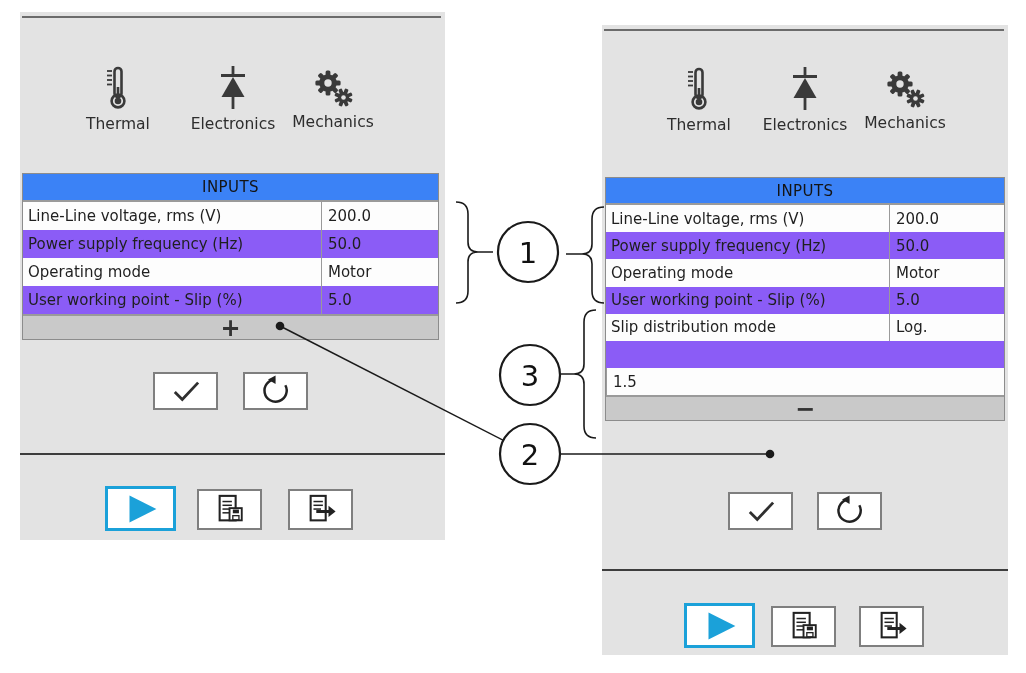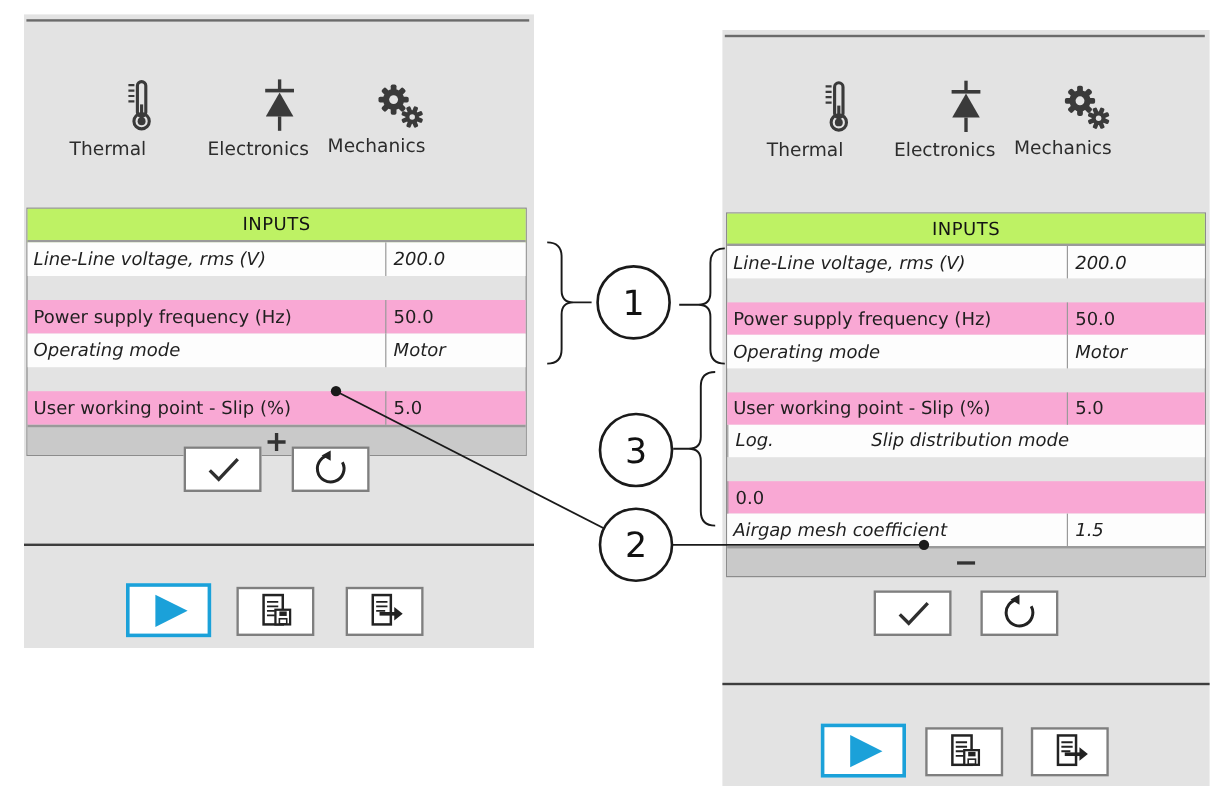--- a/index.html
+++ b/index.html
@@ -2,37 +2,37 @@
 <html><head>
 <meta charset="utf-8">
 <style>
   html,body{margin:0;padding:0;background:#ffffff;}
   body{width:1026px;height:673px;font-family:"DejaVu Sans","Liberation Sans",sans-serif;}
   .stage{position:relative;width:1026px;height:673px;overflow:hidden;background:#ffffff;}
   .panel{position:absolute;background:#e3e3e3;}
   #panel-left{left:20px;top:12px;width:425px;height:528px;}
   #panel-right{left:602px;top:25px;width:406px;height:630px;}
   .topline{position:absolute;top:4px;left:2px;right:4px;height:2px;background:#6b6b6b;}
-  .tab{position:absolute;width:120px;cursor:pointer;}
+  .tab{position:absolute;width:120px;text-align:center;cursor:pointer;}
   .tab svg{display:block;margin:0 auto 5px auto;}
   .tab-label{font-size:15.5px;color:#2d2d2d;}
   .dtable{position:absolute;border:1px solid #8c8c8c;background:#e3e3e3;box-sizing:border-box;}
-  .thead{background:#bef264;border-bottom:2px solid #9a9a9a;display:flex;align-items:center;justify-content:center;font-size:15px;color:#141414;letter-spacing:.4px;}
+  .thead{background:#3b82f6;border-bottom:2px solid #9a9a9a;display:flex;align-items:center;justify-content:center;font-size:15px;color:#141414;letter-spacing:.4px;}
   #panel-left .thead{height:26px;}
   #panel-right .thead{height:25px;}
   .trow{display:flex;align-items:stretch;}
   #panel-left .trow{height:28px;}
   #panel-right .trow{height:27.2px;}
   .cell{display:flex;align-items:center;font-size:15px;color:#1f1f1f;overflow:hidden;white-space:nowrap;}
   .tlabel{flex:1;padding-left:5px;}
   .tvalue{border-left:1px solid #9a9a9a;padding-left:6px;cursor:text;}
   #panel-left .tvalue{width:110px;}
   #panel-right .tvalue{width:108px;}
-  .white{background:#fdfdfd;font-style:italic;}
-  .alt{background:#f9a8d4;margin-top:20px;}
+  .white{background:#fdfdfd;}
+  .alt{background:#8b5cf6;}
   .expander{height:23px;border-top:2px solid #9a9a9a;background:#c9c9c9;display:flex;align-items:center;justify-content:center;font-size:24px;font-weight:bold;color:#333;cursor:pointer;line-height:0;}
   .btn{position:absolute;background:#ffffff;border:2px solid #7f7f7f;display:flex;align-items:center;justify-content:center;cursor:pointer;box-sizing:border-box;}
   .btn.run{border:3px solid #1ba1d9;}
   .sep{position:absolute;left:0;right:0;height:1.6px;background:#3d3d3d;}
   .overlay{position:absolute;left:0;top:0;width:1026px;height:673px;pointer-events:none;}
   .callout-num{font-size:29px;fill:#111;font-family:"DejaVu Sans","Liberation Sans",sans-serif;}
 </style>
 </head>
 <body>
 
@@ -228,28 +228,26 @@
       </div>
       <div class="trow white">
         <div class="cell tlabel">Operating mode</div>
         <div class="cell tvalue">Motor</div>
       </div>
       <div class="trow alt">
         <div class="cell tlabel">User working point - Slip (%)</div>
         <div class="cell tvalue">5.0</div>
       </div>
       <div class="trow white">
+        <div class="cell tlabel">Slip distribution mode</div>
         <div class="cell tvalue">Log.</div>
-        <div class="cell tlabel">Slip distribution mode</div>
-      </div>
-      <div class="trow alt">
-        <div class="cell tvalue">0.0</div>
-      </div>
-      <div class="trow white">
-        <div class="cell tlabel">Airgap mesh coefficient</div>
+      </div>
+      <div class="trow alt">
+      </div>
+      <div class="trow white">
         <div class="cell tvalue">1.5</div>
       </div>
       <div class="expander">−</div>
     </div>
 
     <div class="btn" style="left:126px;top:467px;width:65px;height:38px;">
       <svg width="38" height="28" viewBox="0 0 40 30">
         <path d="M8,16 L16,24 L33,6" stroke="#2f2f2f" stroke-width="3" fill="none"></path>
       </svg>
     </div>

